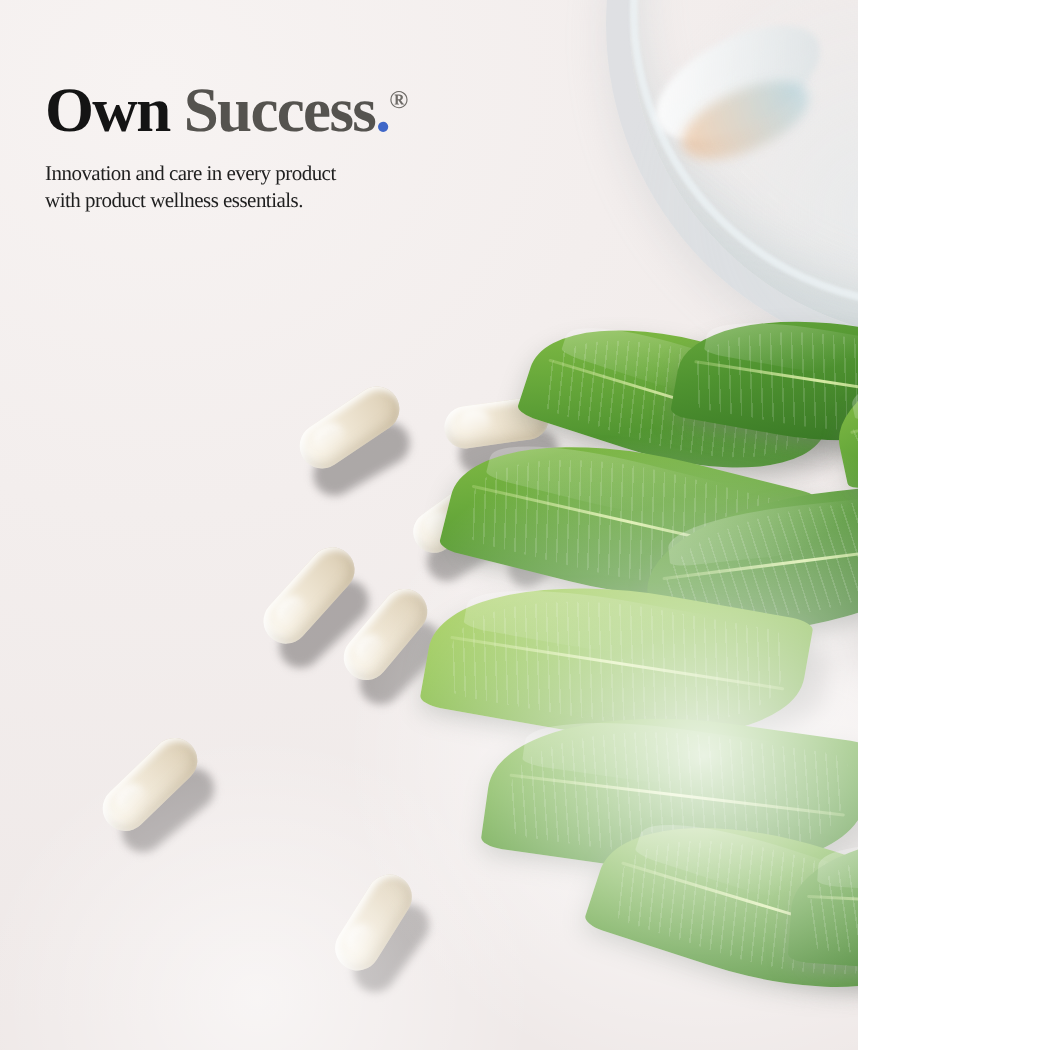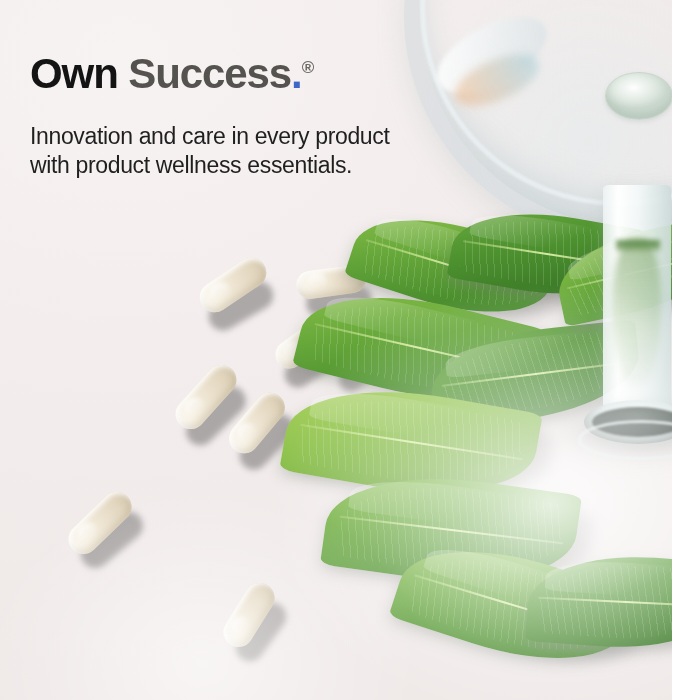--- a/index.html
+++ b/index.html
@@ -3,24 +3,24 @@
 <meta charset="utf-8">
 <title>Own Success</title>
 <style>
   html, body {
     margin: 0;
     padding: 0;
     background: #ffffff;
   }
   #banner {
     position: relative;
-    width: 672px;
+    width: 572px;
     height: 700px;
     overflow: hidden;
-    font-family: Liberation Sans, sans-serif;
+    font-family: Liberation Serif, serif;
     background: #f5f1f0;
   }
 
   
   .bg-base {
     position: absolute;
     inset: 0;
     background:
       radial-gradient(120% 90% at 18% 8%, #f7f3f2 0%, #f3eeed 45%, #efe9e8 100%);
   }
@@ -243,22 +243,22 @@
   .headline .word-success { color: #55534f; }
   .headline .dot { color: #3f67c8; }
   .headline .reg {
     color: #6d6a66;
     font-size: 17px;
     font-weight: 600;
     vertical-align: super;
     letter-spacing: 0;
   }
   .subcopy {
-    margin: 26px 0 0 0;
-    font-size: 23px;
+    margin: 12px 0 0 0;
+    font-size: 14px;
     line-height: 1.26;
     letter-spacing: -.35px;
     color: #1f1f1f;
     font-weight: 400;
   }
   .subcopy .line { display: block; }
 </style>
 </head>
 <body>
 

